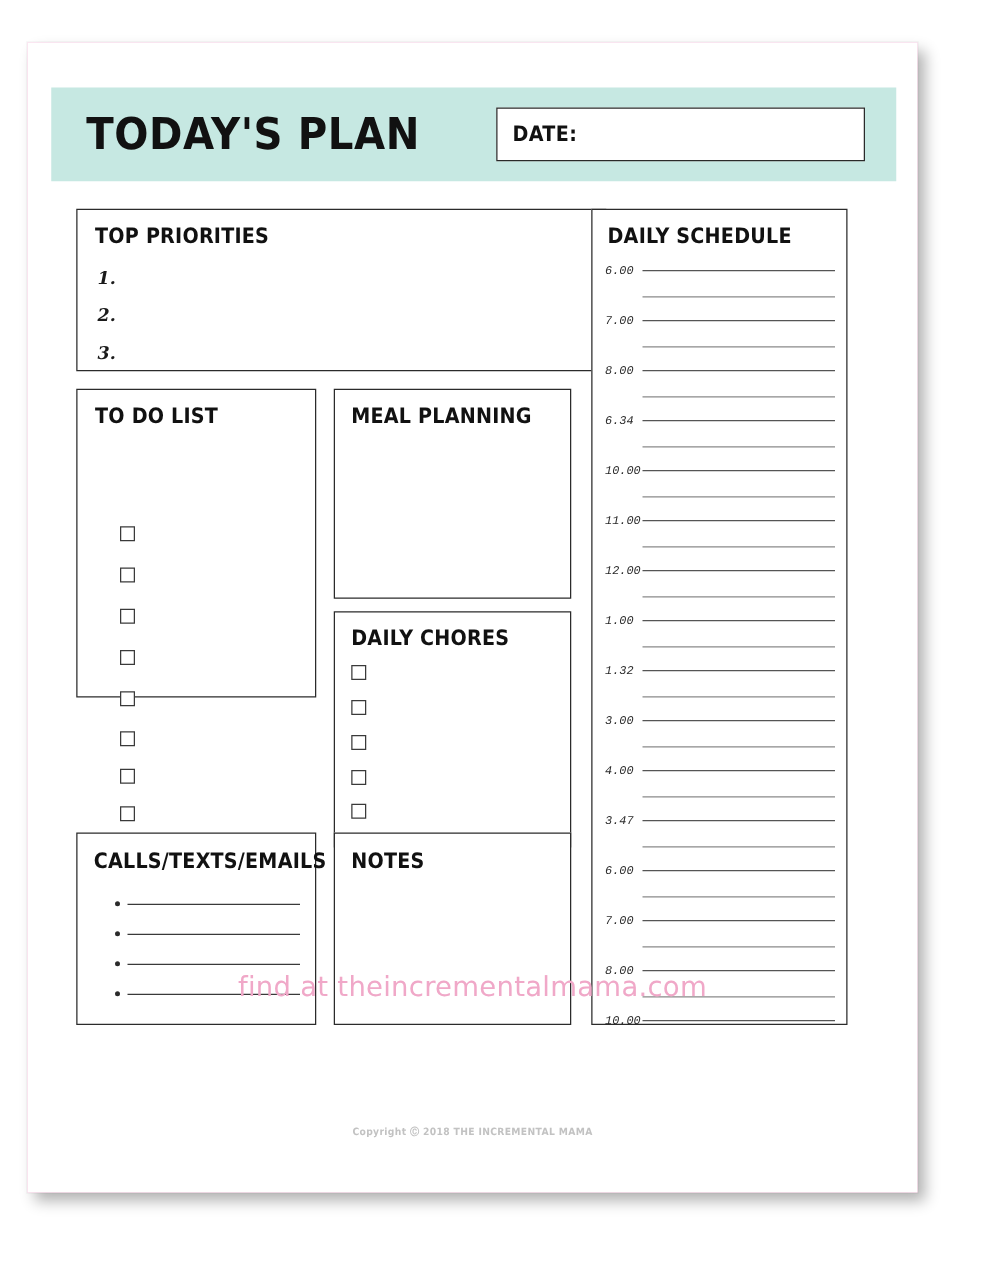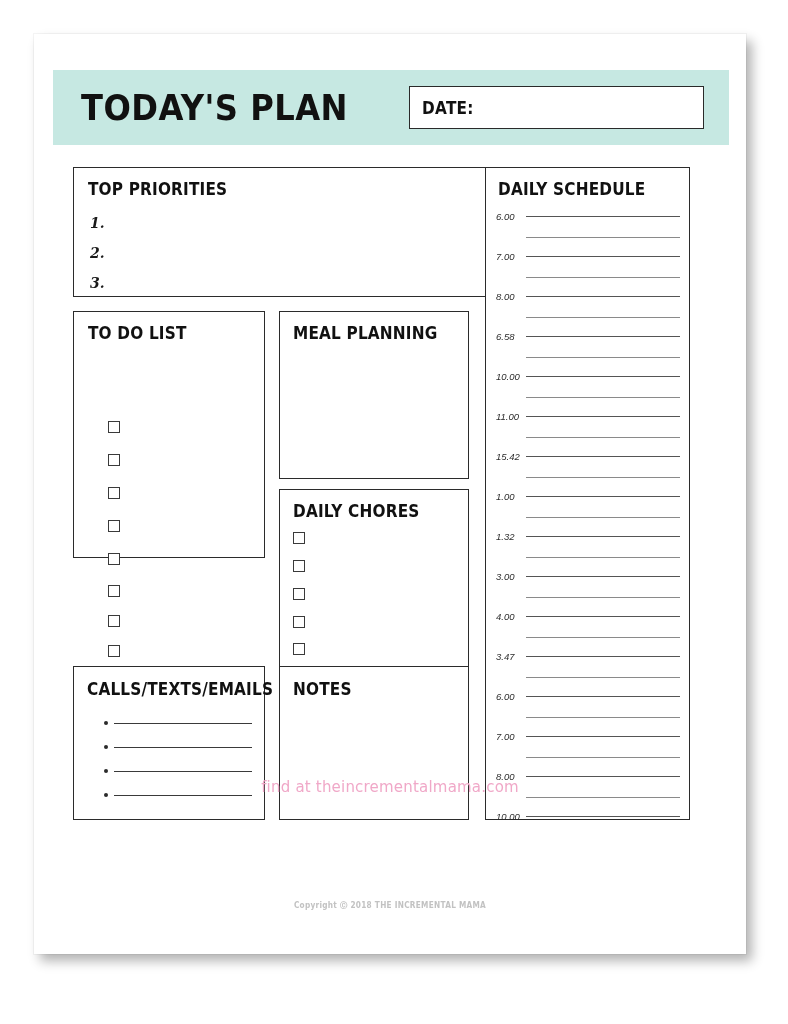--- a/index.html
+++ b/index.html
@@ -11,21 +11,21 @@
     width: 788px;
     height: 1024px;
     font-family: "Liberation Sans", sans-serif;
     position: relative;
     overflow: hidden;
   }
 
   
   .sheet-shadow {
     position: absolute;
-    left: 34px;
+    left: 22px;
     top: 34px;
     width: 712px;
     height: 920px;
     background: #f9a8d4;
     box-shadow: 6px 7px 11px rgba(0,0,0,0.30), 0 0 0 1px rgba(0,0,0,0.04);
   }
 
   .planner {
     position: absolute;
     left: 0;
@@ -156,21 +156,21 @@
   #daily-schedule .box-title { position: absolute; left: 12px; top: 11px; font-size: 17px; }
   .sched-row {
     position: absolute;
     left: 10px;
     width: 184px;
     height: 0;
     display: flex;
     align-items: center;
   }
   .sched-time {
-    font-family: Liberation Sans, sans-serif;
+    font-family: Liberation Mono, monospace;
     font-style: italic;
     font-size: 9.5px;
     color: #2b2b2b;
     width: 30px;
     flex: 0 0 30px;
   }
   .sched-line {
     flex: 1 1 auto;
     border-bottom: 1px solid #555;
     height: 1px;
@@ -184,21 +184,21 @@
   }
 
   
   .watermark {
     position: absolute;
     left: 0;
     top: 744px;
     width: 712px;
     text-align: center;
     font-family: "DejaVu Sans", sans-serif;
-    font-size: 15px;
+    font-size: 22px;
     color: #f0a8c8;
     letter-spacing: 0.2px;
   }
 
   
   .copyright {
     position: absolute;
     left: 0;
     top: 866px;
     width: 712px;
@@ -301,39 +301,39 @@
       </div>
       <div class="sched-halfline" style="top:108px;"></div>
 
       <div class="sched-row" style="top:128px;">
         <span class="sched-time">8.00</span>
         <span class="sched-line"></span>
       </div>
       <div class="sched-halfline" style="top:148px;"></div>
 
       <div class="sched-row" style="top:168px;">
-        <span class="sched-time">6.58</span>
+        <span class="sched-time">6.34</span>
         <span class="sched-line"></span>
       </div>
       <div class="sched-halfline" style="top:188px;"></div>
 
       <div class="sched-row" style="top:208px;">
         <span class="sched-time">10.00</span>
         <span class="sched-line"></span>
       </div>
       <div class="sched-halfline" style="top:228px;"></div>
 
       <div class="sched-row" style="top:248px;">
         <span class="sched-time">11.00</span>
         <span class="sched-line"></span>
       </div>
       <div class="sched-halfline" style="top:268px;"></div>
 
       <div class="sched-row" style="top:288px;">
-        <span class="sched-time">15.42</span>
+        <span class="sched-time">12.00</span>
         <span class="sched-line"></span>
       </div>
       <div class="sched-halfline" style="top:308px;"></div>
 
       <div class="sched-row" style="top:328px;">
         <span class="sched-time">1.00</span>
         <span class="sched-line"></span>
       </div>
       <div class="sched-halfline" style="top:348px;"></div>
 

